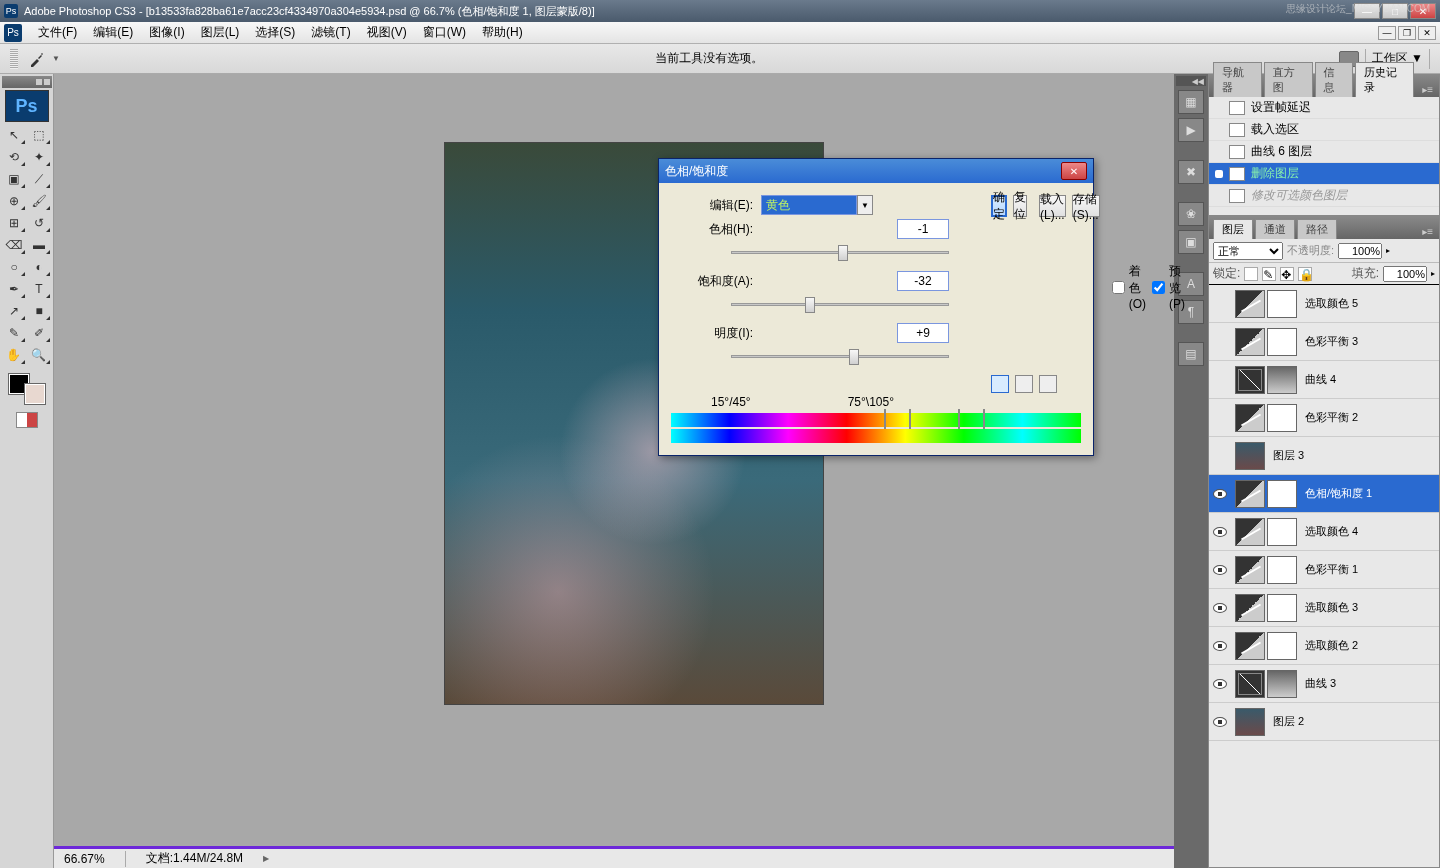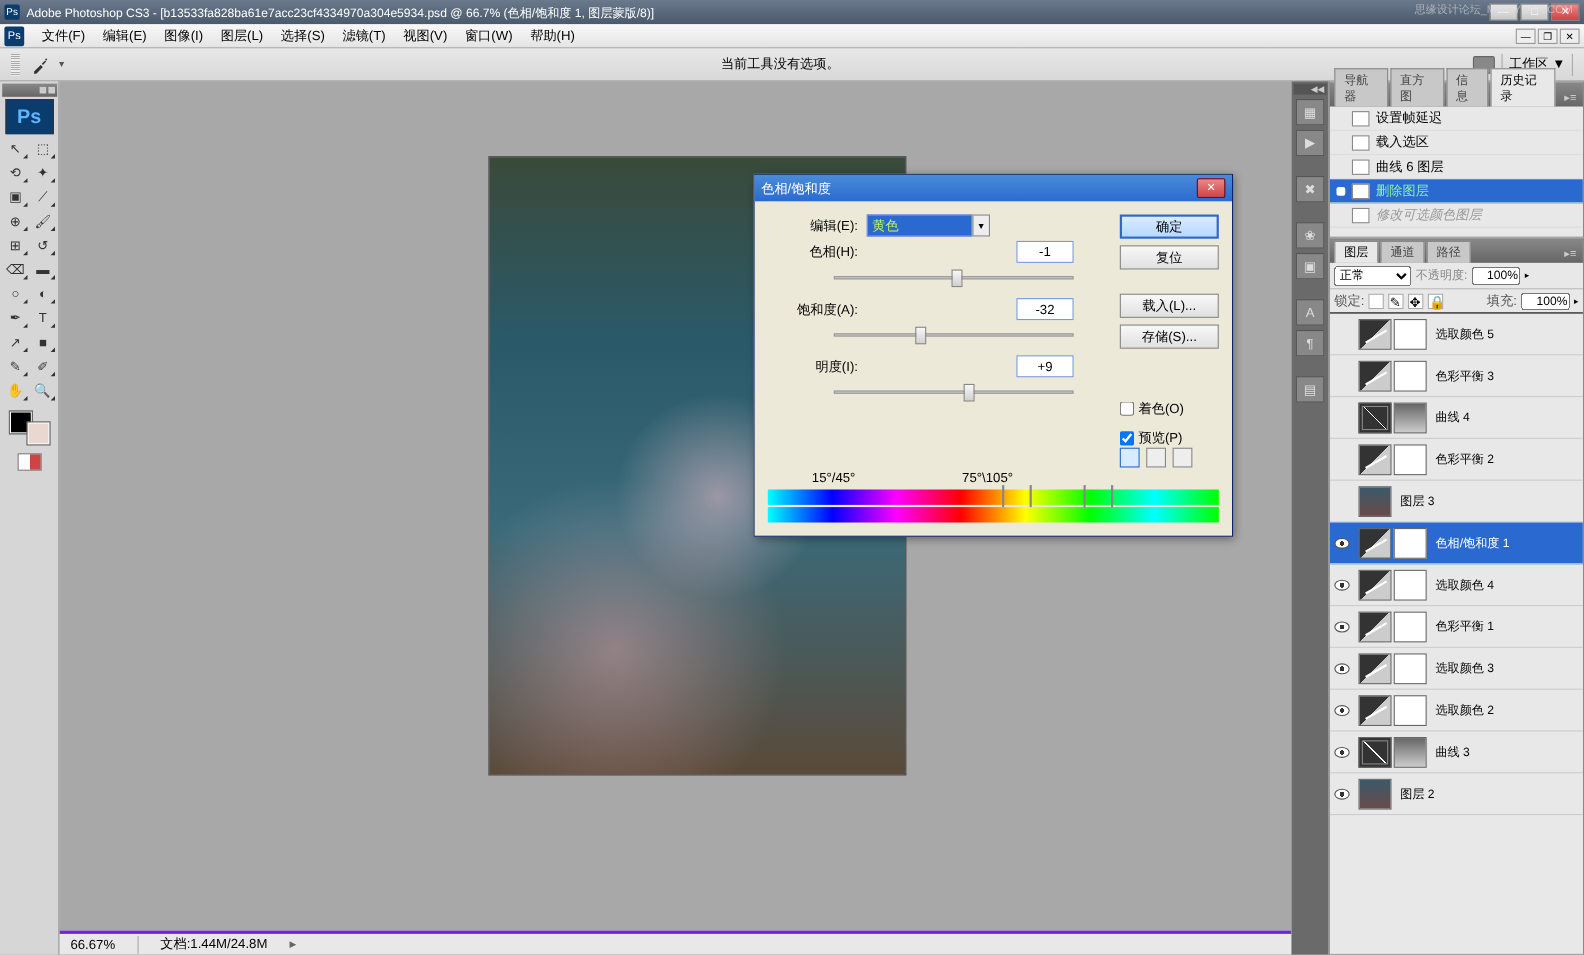--- a/index.html
+++ b/index.html
@@ -96,34 +96,34 @@
 .lrow .th.adj { background: linear-gradient(135deg,#333 50%,#ccc 50%); }
 .lrow .th.adj::after { content:""; position:absolute; left:4px; top:14px; width:22px; height:2px; background:#fff; transform:rotate(-30deg); }
 .lrow .th.curves { background:#333; }
 .lrow .th.curves::after { content:""; position:absolute; left:2px; top:2px; right:2px; bottom:2px; border:1px solid #888; background: linear-gradient(45deg, transparent 48%, #fff 48%, #fff 52%, transparent 52%); }
 .lrow .th.mask { background: #fff; }
 .lrow .th.maskg { background: linear-gradient(#666,#ccc); }
 .lrow .th.img { background: linear-gradient(#3a5a6a,#6a4a4a); }
 .lrow .lname { margin-left: 8px; font-size: 11px; }
 
 
-.dialog { position: absolute; left: 685px; top: 158px; width: 436px; background: #ece9d8; border: 1px solid #0a246a; box-shadow: 2px 2px 8px rgba(0,0,0,.4); }
+.dialog { position: absolute; left: 658px; top: 158px; width: 436px; background: #ece9d8; border: 1px solid #0a246a; box-shadow: 2px 2px 8px rgba(0,0,0,.4); }
 .dialog .dtitle { height: 24px; background: linear-gradient(#4a8cd8,#2a6ad0); color: #fff; display: flex; align-items: center; padding: 0 6px; font-size: 12px; }
 .dialog .dclose { margin-left: auto; width: 26px; height: 18px; background: linear-gradient(#e88,#c44); border: 1px solid #800; color: #fff; display: flex; align-items: center; justify-content: center; border-radius: 2px; font-size: 10px; }
 .dialog .dbody { padding: 12px; display: flex; gap: 12px; }
 .dialog .dleft { flex: 1; }
 .dialog .drow { display: flex; align-items: center; margin-bottom: 4px; }
 .dialog .drow .dlbl { width: 90px; text-align: right; padding-right: 8px; }
 .dialog .drow .dcombo { width: 96px; height: 20px; background: #2a6ad0; color: #bef264; border: 1px solid #7a96df; padding: 1px 4px; }
 .dialog .drow .dcombo-btn { width: 16px; height: 20px; border: 1px solid #888; background: #eee; display:flex; align-items:center; justify-content:center; font-size:8px; }
 .dialog .drow input[type=text] { width: 52px; height: 20px; text-align: center; border: 1px solid #7a96df; margin-left: auto; margin-right: 30px; }
 .dialog .slider { height: 20px; position: relative; margin: 0 30px 8px 60px; }
 .dialog .slider .track { position: absolute; left: 0; right: 0; top: 8px; height: 3px; background: #c8c8c8; border: 1px solid #999; }
 .dialog .slider .thumb { position: absolute; top: 2px; width: 10px; height: 16px; background: linear-gradient(#f8f8f8,#d0d0d0); border: 1px solid #888; }
-.dialog .dright { width: 90px; display: flex; flex-direction: column; gap: 6px; }
+.dialog .dright { width: 90px; display: flex; flex-direction: row; gap: 6px; }
 .dialog .dbtn { height: 22px; border: 1px solid #888; background: linear-gradient(#f8f8f8,#e0e0e0); display: flex; align-items: center; justify-content: center; }
 .dialog .dbtn.primary { border: 2px solid #2a6ad0; background: linear-gradient(#d8ecff,#b8d8ff); }
 .dialog .dcheck { display: flex; align-items: center; gap: 4px; margin-top: 4px; }
 .dialog .dcheck input { width: 13px; height: 13px; }
 .dialog .hues { margin: 8px 12px 12px; }
 .dialog .range-lbl { display: flex; justify-content: space-between; padding: 0 20px 4px 40px; }
 .dialog .droppers { float: right; display: flex; gap: 6px; margin-top: -20px; margin-right: 4px; }
 .dialog .dropper { width: 18px; height: 18px; border: 1px solid #888; background: #eee; }
 .dialog .dropper.active { border: 1px solid #2a6ad0; background: #d8ecff; }
 .dialog .huestrip { height: 14px; background: linear-gradient(90deg, #0ff, #00f, #f0f, #f00, #ff0, #0f0, #0ff, #0f0); margin-bottom: 2px; position: relative; }

